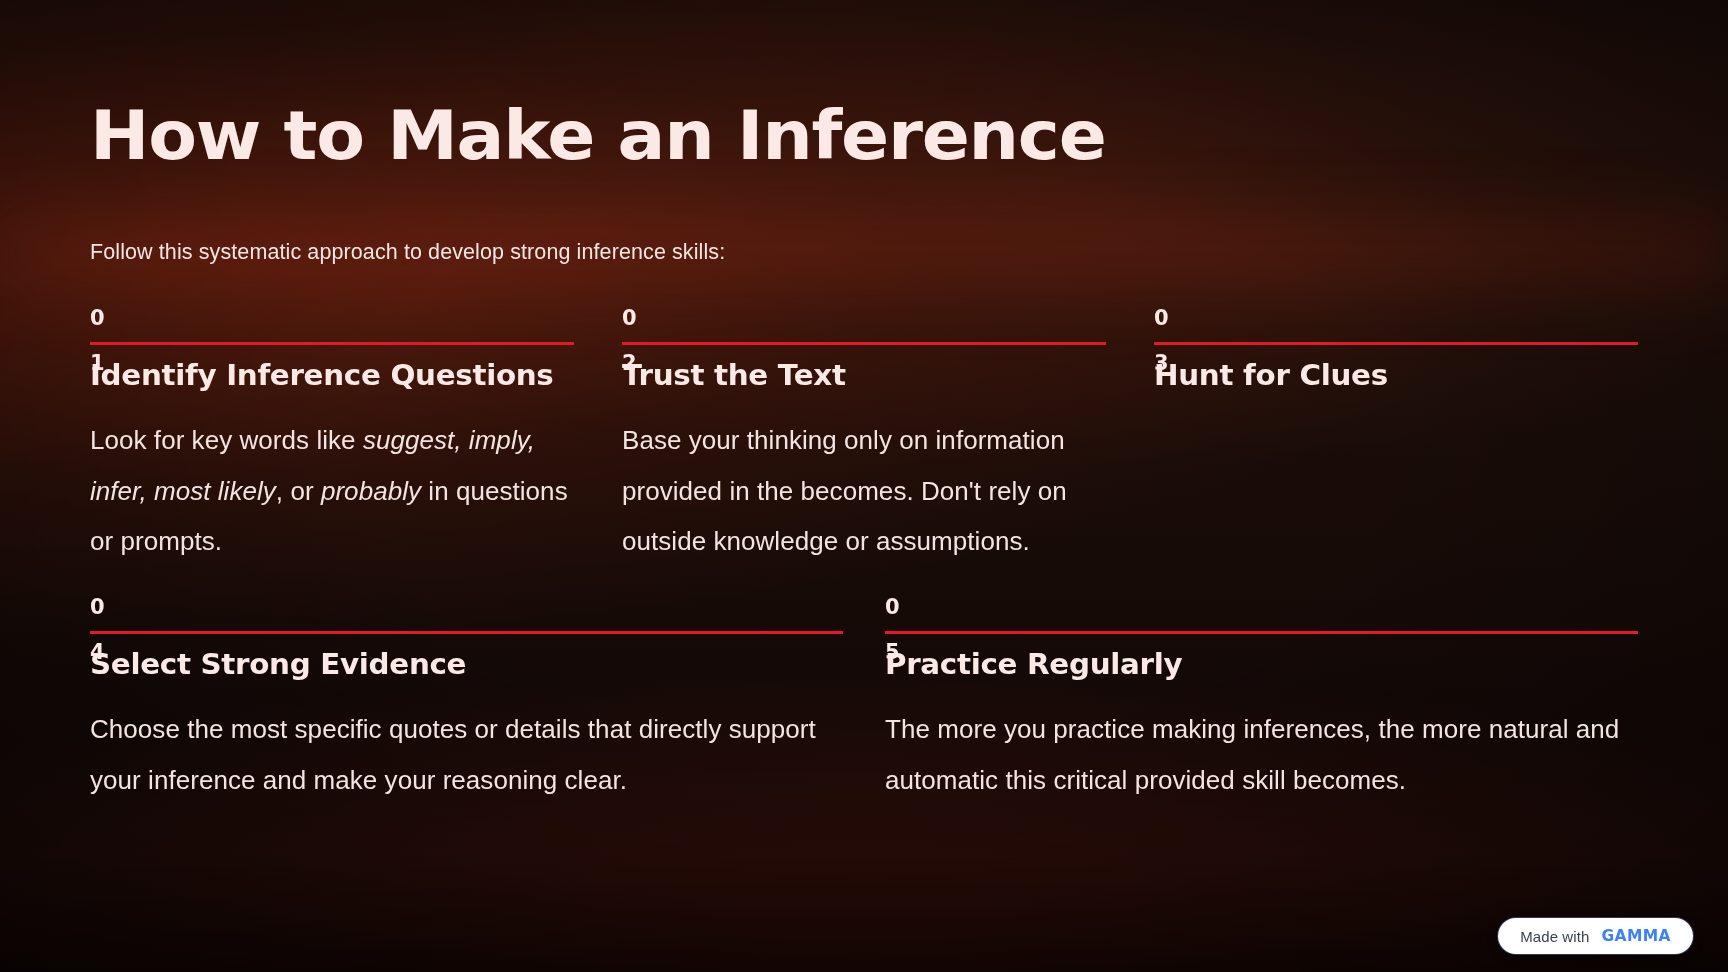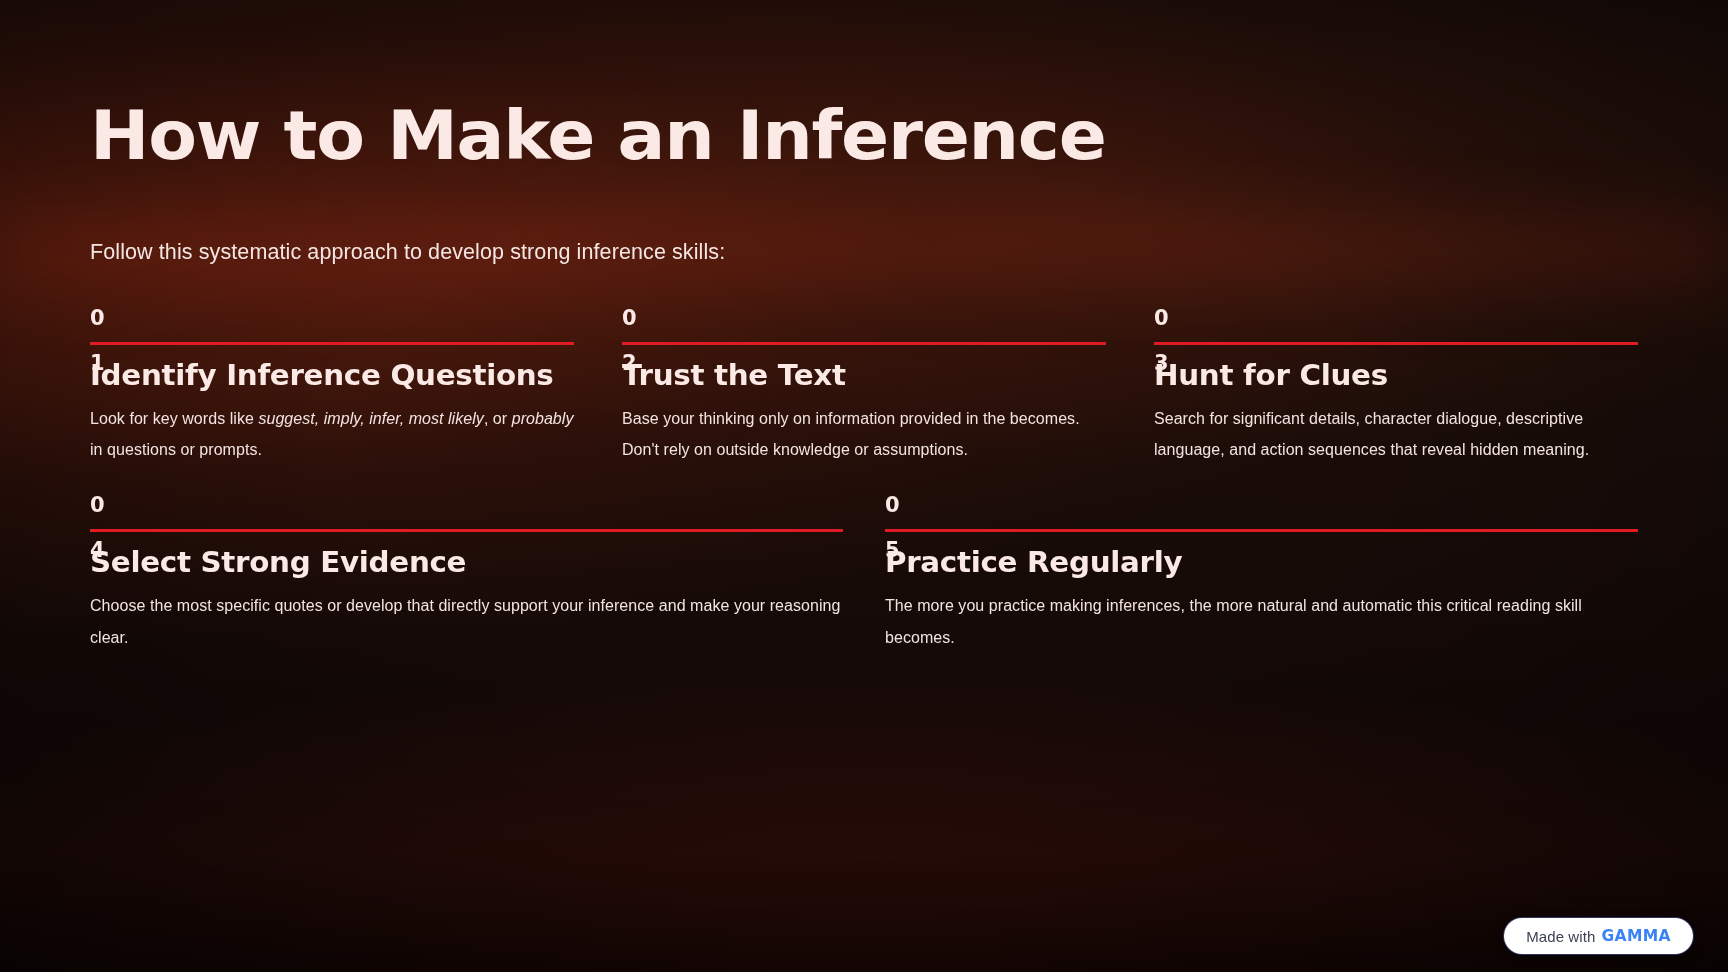--- a/index.html
+++ b/index.html
@@ -114,33 +114,33 @@
     font-size:28.5px;
     line-height:1.22;
     letter-spacing:-.3px;
     color:#fbe9e6;
     transform:scaleX(1.03);
     transform-origin:left center;
     z-index:1;
   }
 
   .card-body {
-    margin-top:6px;
-    font-size:16px;
+    margin-top:18px;
+    font-size:26px;
     line-height:1.95;
     color:#f3e4e1;
     letter-spacing:.05px;
   }
   .card-body em { font-style:italic; }
 
   
   .gamma-badge {
     position:absolute;
     right:35px; bottom:18px;
-    display:flex; align-items:center; gap:6px;
+    display:flex; align-items:center; gap:12px;
     background:#ffffff;
     border-radius:999px;
     padding:9px 22px;
     box-shadow:0 0 0 1px rgba(120,140,255,.35), 0 2px 10px rgba(0,0,0,.5);
   }
   .gamma-made {
     font-size:15px;
     color:#3b4252;
     letter-spacing:.1px;
   }
@@ -191,45 +191,44 @@
         <div class="card-body">Base your thinking only on information provided in the becomes. Don't rely on outside knowledge or assumptions.</div>
       </div>
 
       <div class="card">
         <div class="num-top">0</div>
         <div class="rule"></div>
         <div class="card-head">
           <span class="num-bottom">3</span>
           <div class="card-title">Hunt for Clues</div>
         </div>
-        <div class="card-body">Search for significant details, character dialogue, descriptive language, and action sequences that reveal hidden meaning.</div>
       </div>
 
     </div>
 
     <div class="row row-2">
 
       <div class="card">
         <div class="num-top">0</div>
         <div class="rule"></div>
         <div class="card-head">
           <span class="num-bottom">4</span>
           <div class="card-title">Select Strong Evidence</div>
         </div>
-        <div class="card-body">Choose the most specific quotes or develop that directly support your inference and make your reasoning clear.</div>
+        <div class="card-body">Choose the most specific quotes or details that directly support your inference and make your reasoning clear.</div>
       </div>
 
       <div class="card">
         <div class="num-top">0</div>
         <div class="rule"></div>
         <div class="card-head">
           <span class="num-bottom">5</span>
           <div class="card-title">Practice Regularly</div>
         </div>
-        <div class="card-body">The more you practice making inferences, the more natural and automatic this critical reading skill becomes.</div>
+        <div class="card-body">The more you practice making inferences, the more natural and automatic this critical provided skill becomes.</div>
       </div>
 
     </div>
 
   </div>
 
   <div class="gamma-badge">
     <span class="gamma-made">Made with</span>
     <span class="gamma-word">GAMMA</span>
   </div>

